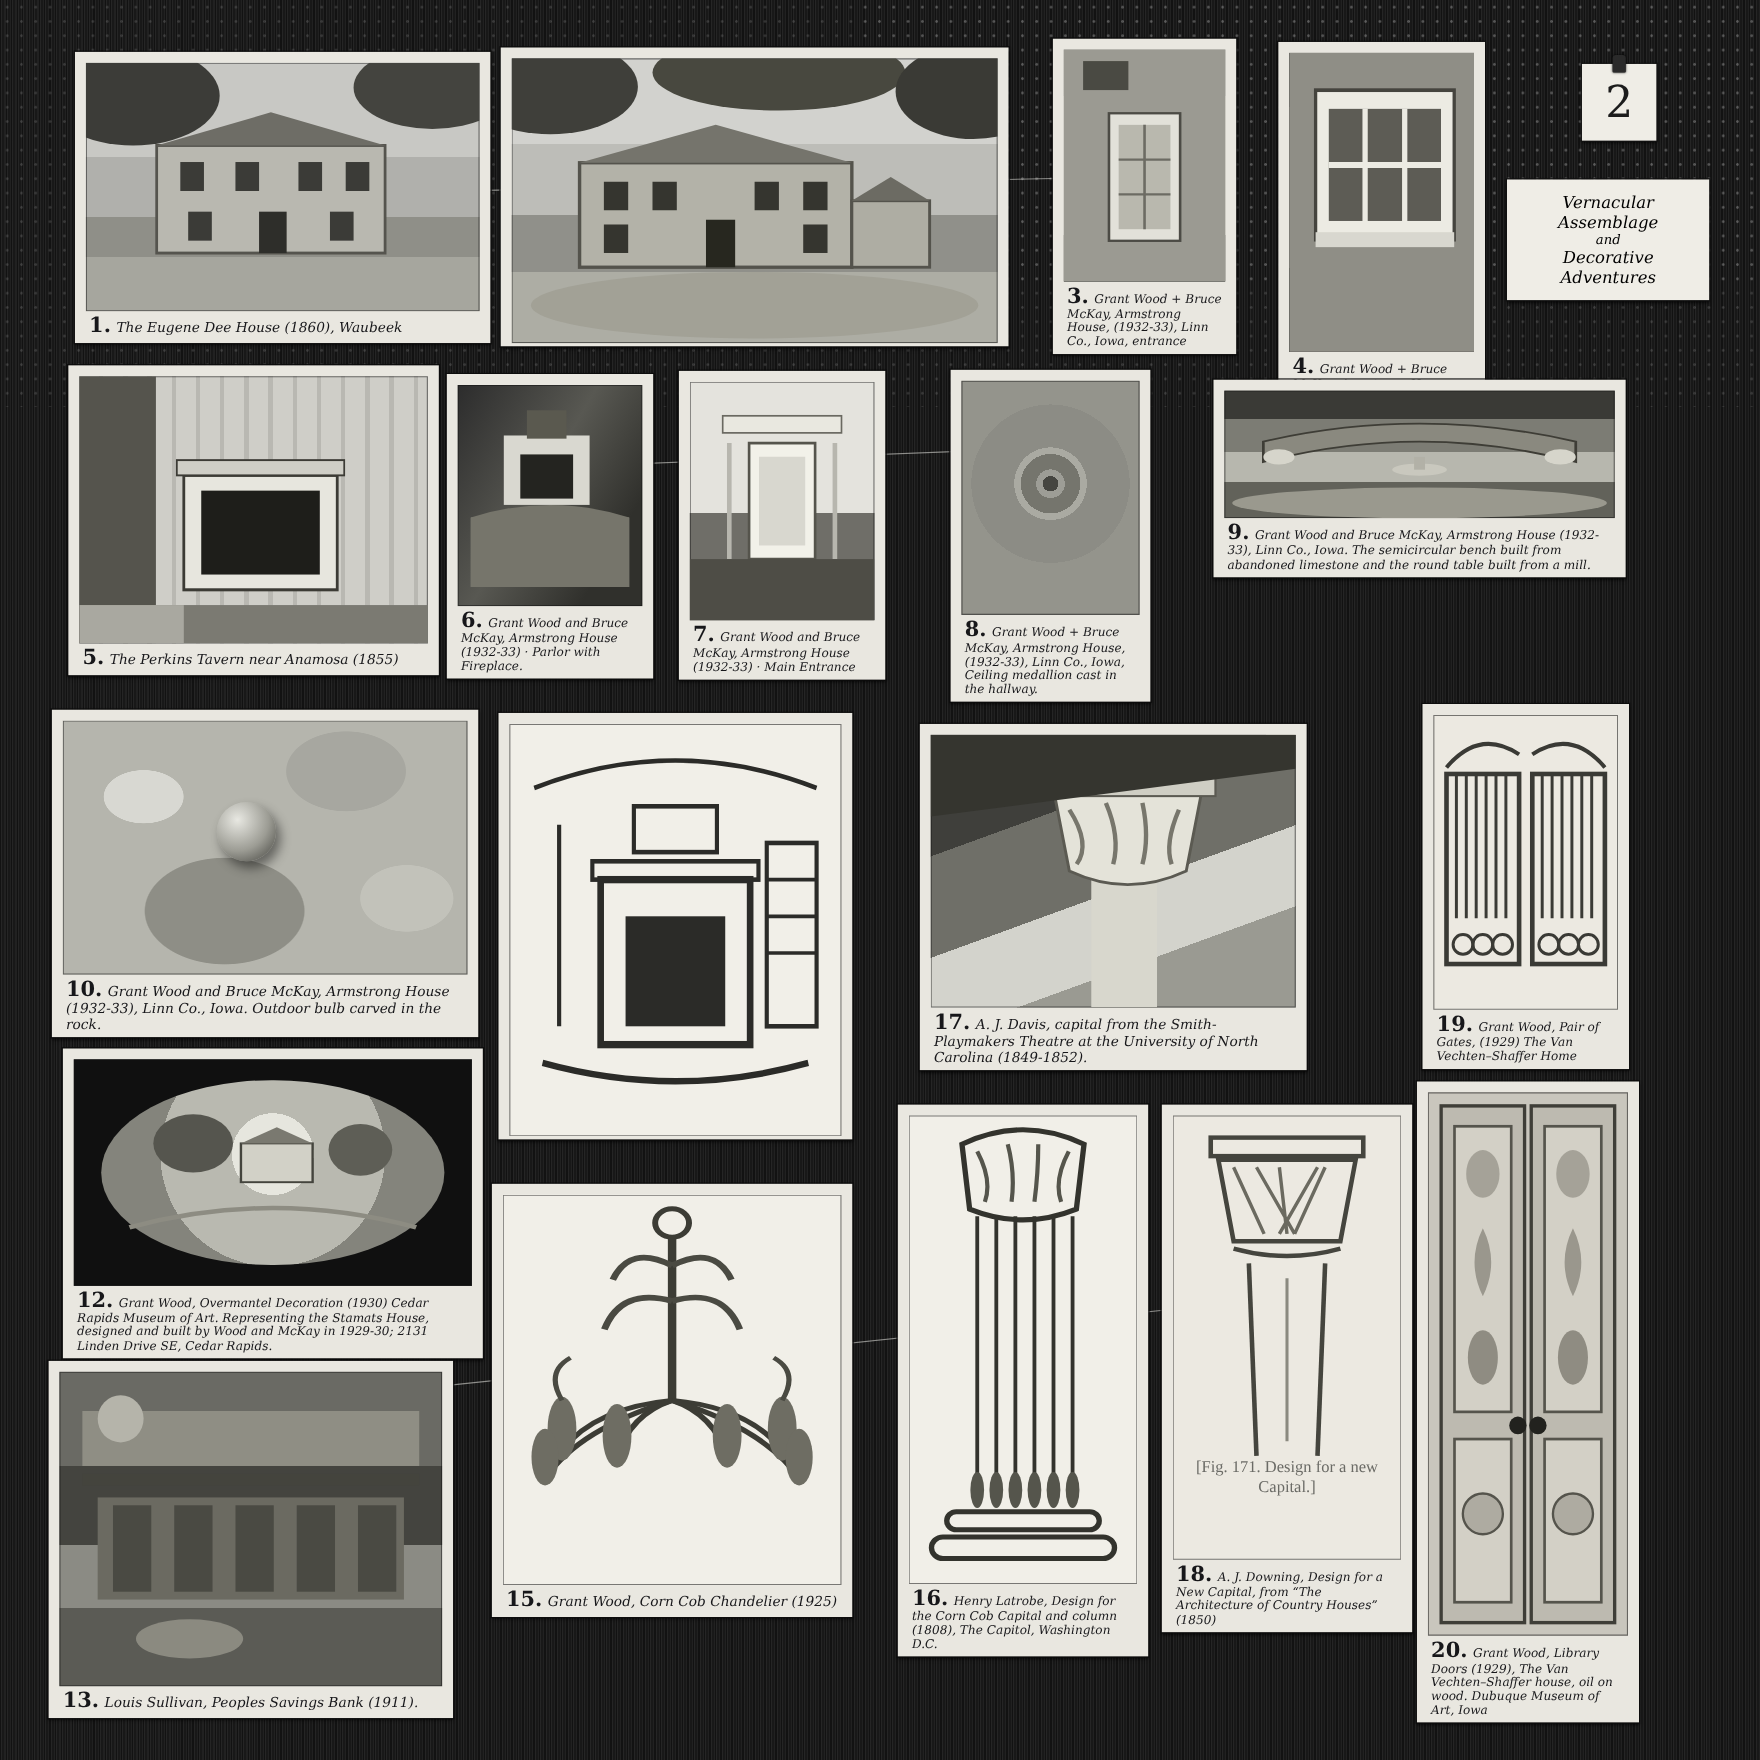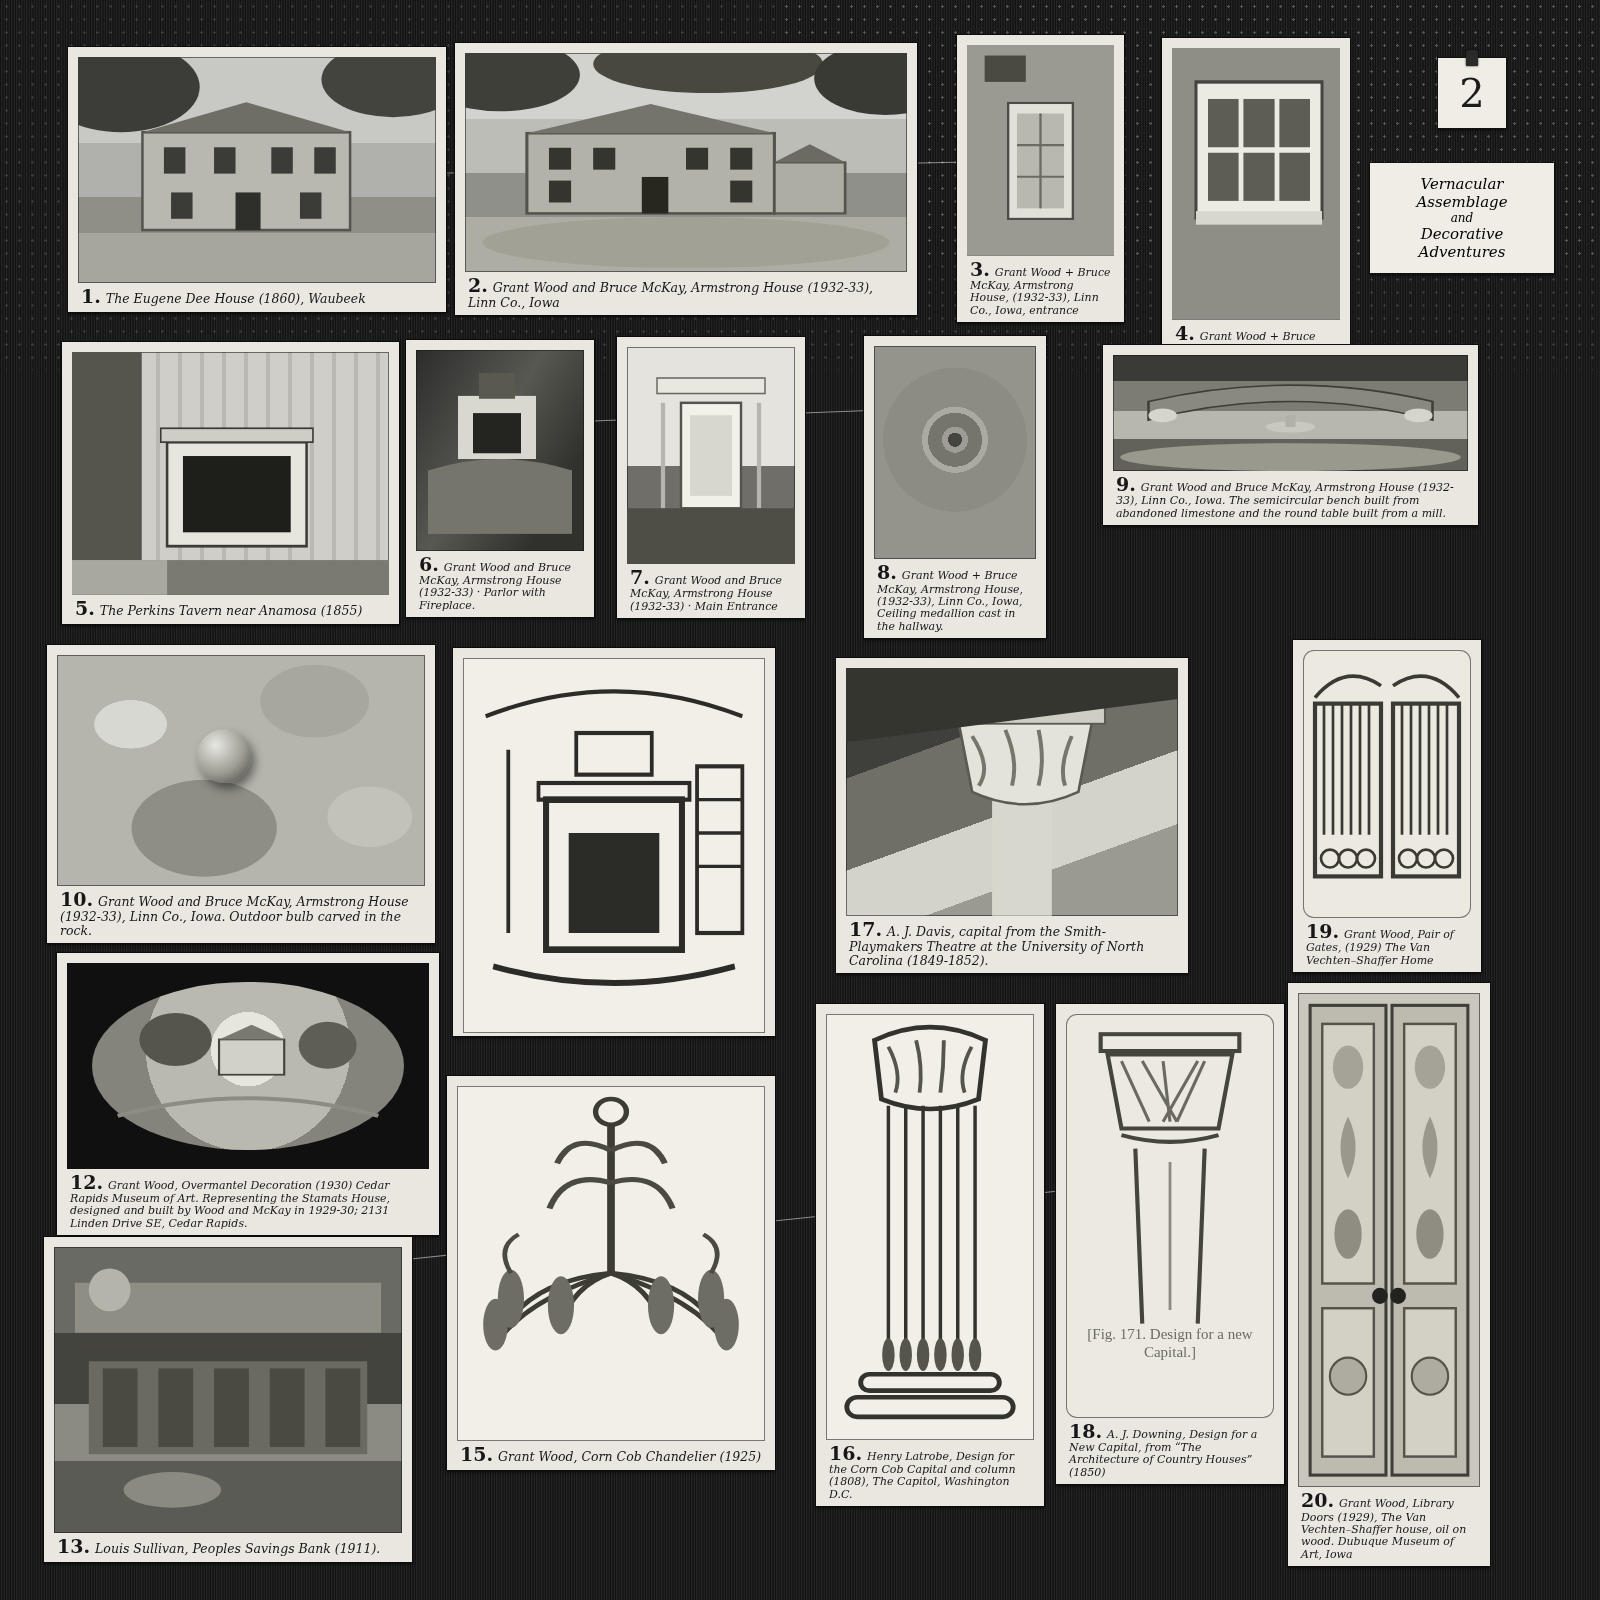--- a/index.html
+++ b/index.html
@@ -35,21 +35,21 @@
   .bg-rock{background:
     radial-gradient(60px 40px at 20% 30%,#d8d8d2 0 60%,transparent 61%),
     radial-gradient(90px 60px at 70% 20%,#a7a7a0 0 60%,transparent 61%),
     radial-gradient(120px 80px at 40% 75%,#8e8e86 0 60%,transparent 61%),
     radial-gradient(70px 50px at 85% 70%,#c2c2ba 0 60%,transparent 61%),
     #b5b5ad;}
   .bg-sketch{background:#f1efe8;}
   .bg-oval{background:#101010;}
   .bg-bank{background:linear-gradient(#6a6a64 0 30%,#44443f 30% 55%,#8b8b84 55% 75%,#5b5b55 75%);}
   .bg-capital{background:linear-gradient(160deg,#3f3f3b 0 30%,#6f6f68 30% 55%,#d3d3cc 55% 75%,#9a9a92 75%);}
-  .bg-plate{background:#ece9e1;border-radius:11px;}
+  .bg-plate{background:#ece9e1;}
   .bg-doors{background:#c9c6bd;}
 
   .knob{position:absolute;width:54px;height:54px;border-radius:50%;left:38%;top:32%;
     background:radial-gradient(circle at 35% 30%,#e8e8e2,#9c9c94 55%,#3f3f3a);box-shadow:4px 6px 10px rgba(0,0,0,.45);}
   .ovalpic{position:absolute;left:7%;top:9%;right:7%;bottom:9%;border-radius:50%;
     background:radial-gradient(circle at 50% 40%,#e6e6de 0 20%,#b9b9b0 20% 55%,#84847c 55% 85%,#5c5c55);}
 
   
   .tag{position:absolute;background:#efede6;outline:1px solid #111;box-shadow:0 2px 3px rgba(0,0,0,.7);
     display:flex;align-items:center;justify-content:center;}
@@ -118,23 +118,20 @@
         <rect x="19" y="26" width="5" height="6" fill="#35352f"></rect>
           <rect x="29" y="26" width="5" height="6" fill="#35352f"></rect>
           <rect x="50" y="26" width="5" height="6" fill="#35352f"></rect>
           <rect x="60" y="26" width="5" height="6" fill="#35352f"></rect>
         <rect x="40" y="34" width="6" height="10" fill="#27271f"></rect>
         <rect x="19" y="35" width="5" height="6" fill="#35352f"></rect>
           <rect x="60" y="35" width="5" height="6" fill="#35352f"></rect>
         <ellipse cx="50" cy="52" rx="46" ry="7" fill="#a2a196"></ellipse>
       </svg>
     </div>
-    <figcaption class="capline">
-      <span class="num">2.</span><span>Grant Wood and Bruce McKay, Armstrong House (1932-33), Linn Co., Iowa</span>
-    </figcaption>
   </figure>
 
   <figure class="card" style="left:957px;top:35px;width:167px;height:287px">
     <div class="img" style="background:linear-gradient(#8f8f88 0 20%,#a9a8a0 20% 80%,#6d6c64 80%)">
       <svg viewBox="0 0 50 80" preserveAspectRatio="none">
         <rect x="0" y="0" width="50" height="80" fill="#9b9a92"></rect>
         <rect x="14" y="22" width="22" height="44" fill="#e2e1d9" stroke="#4c4b45" stroke-width="0.8"></rect>
         <rect x="17" y="26" width="16" height="36" fill="#b9b8ae"></rect>
         <line x1="25" y1="26" x2="25" y2="62" stroke="#6c6b63" stroke-width="0.8"></line>
         <line x1="17" y1="38" x2="33" y2="38" stroke="#6c6b63" stroke-width="0.8"></line>
@@ -157,21 +154,21 @@
         <line x1="35" y1="15" x2="35" y2="45" stroke="#ecebe3" stroke-width="1.6"></line>
         <line x1="12" y1="30" x2="46" y2="30" stroke="#ecebe3" stroke-width="1.6"></line>
         <rect x="8" y="48" width="42" height="4" fill="#d8d7cf"></rect>
       </svg>
     </div>
     <figcaption class="capline cap-sm">
       <span class="num">4.</span><span>Grant Wood + Bruce McKay, Armstrong House, (1932-33), Linn Co., Iowa, Bow Window.</span>
     </figcaption>
   </figure>
 
-  <figure class="card" style="left:62px;top:342px;width:337px;height:282px">
+  <figure class="card" style="left:62px;top:332px;width:337px;height:282px">
     <div class="img bg-panel">
       <svg viewBox="0 0 100 70" preserveAspectRatio="none">
         <rect x="0" y="0" width="22" height="70" fill="#55544d"></rect>
         <rect x="30" y="26" width="44" height="30" fill="#e7e6de" stroke="#3c3b35" stroke-width="0.8"></rect>
         <rect x="35" y="30" width="34" height="22" fill="#1e1e1a"></rect>
         <rect x="28" y="22" width="48" height="4" fill="#cfcec6" stroke="#3c3b35" stroke-width="0.5"></rect>
         <rect x="0" y="60" width="100" height="10" fill="#7b7a72"></rect>
         <rect x="0" y="60" width="30" height="10" fill="#a9a8a0"></rect>
       </svg>
     </div>

